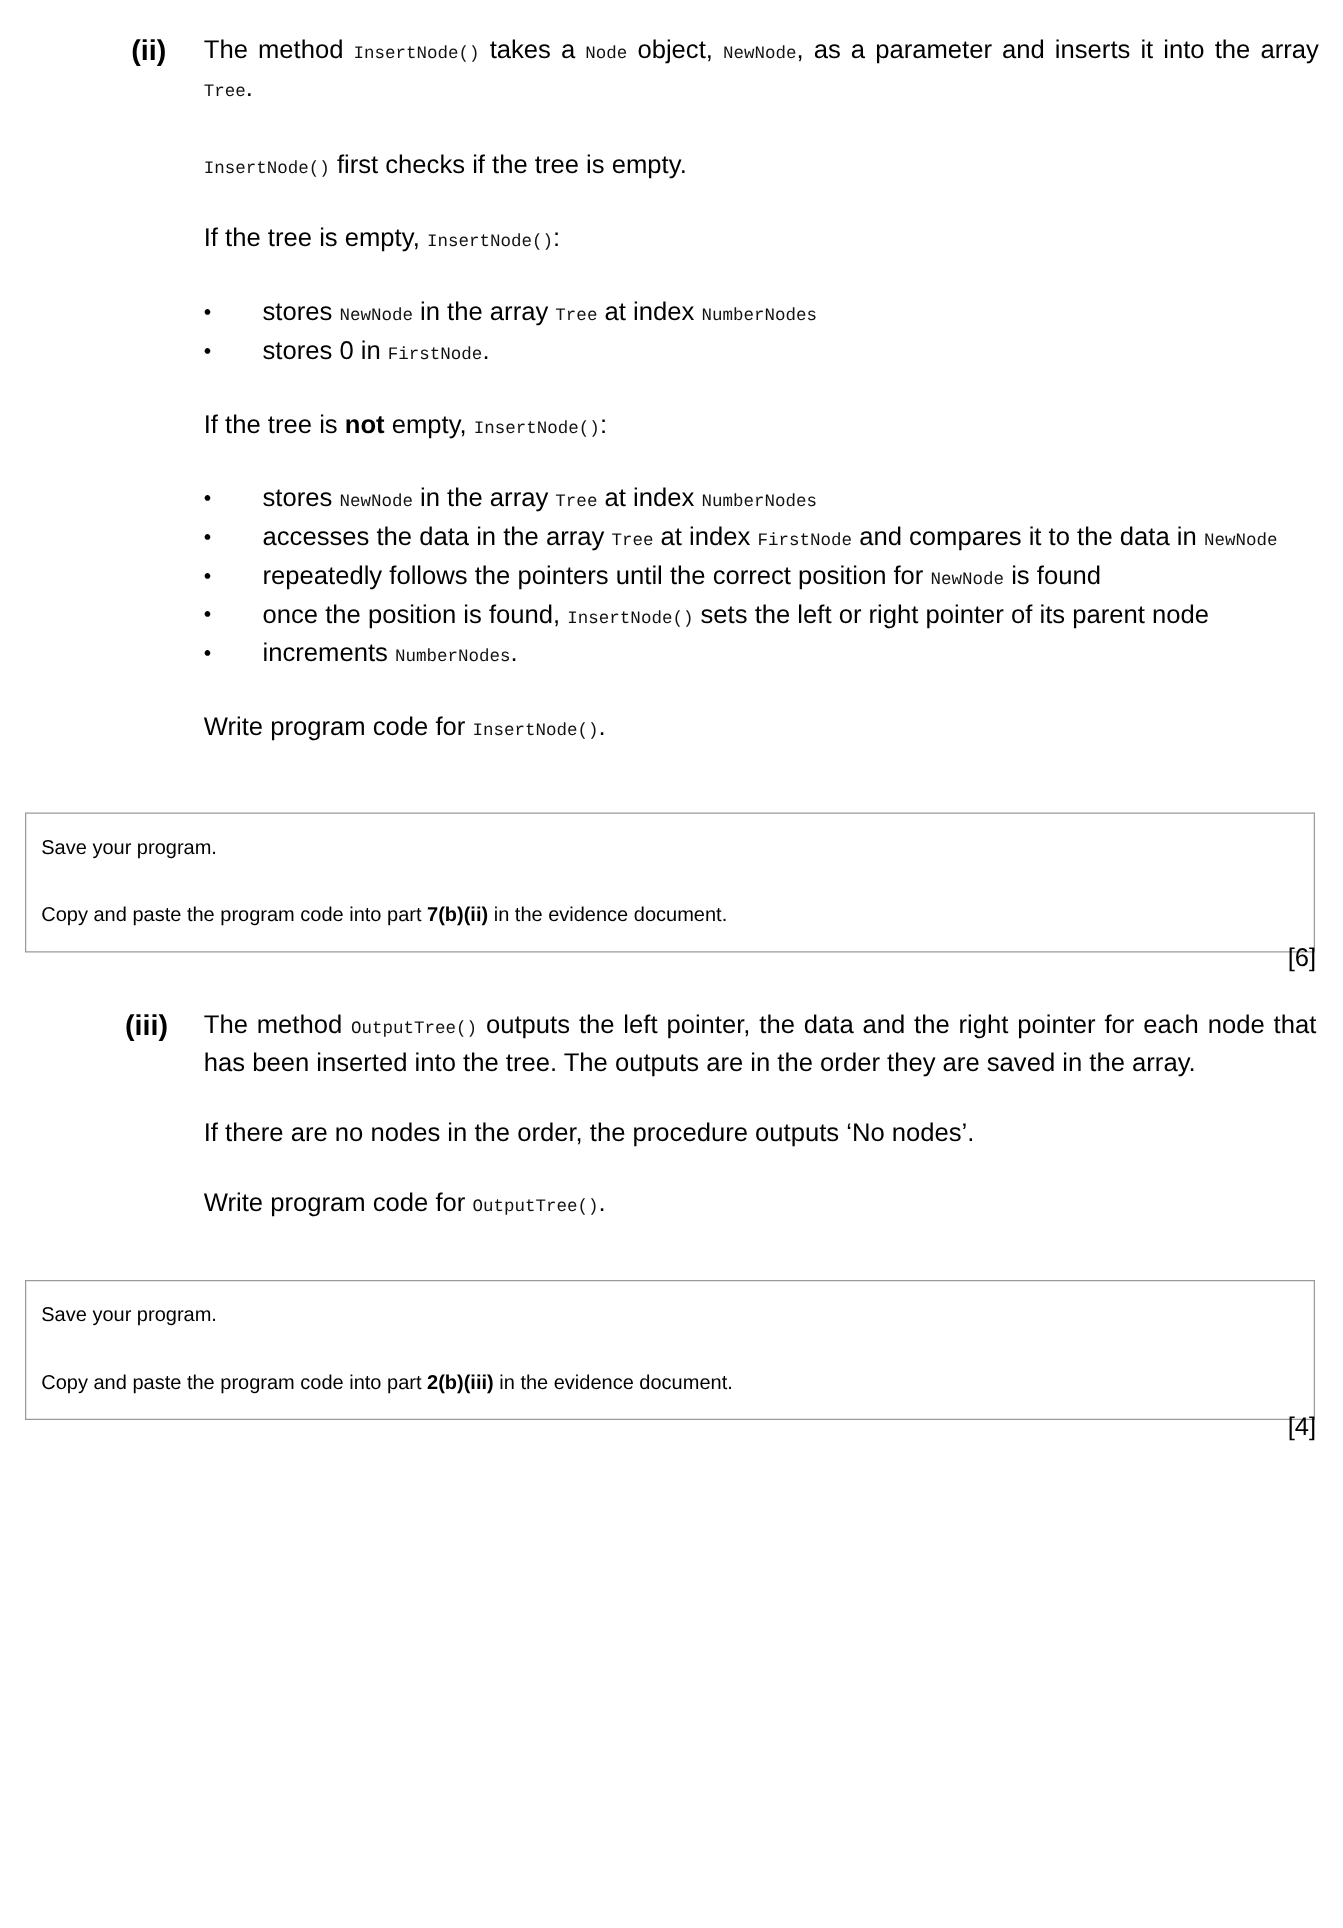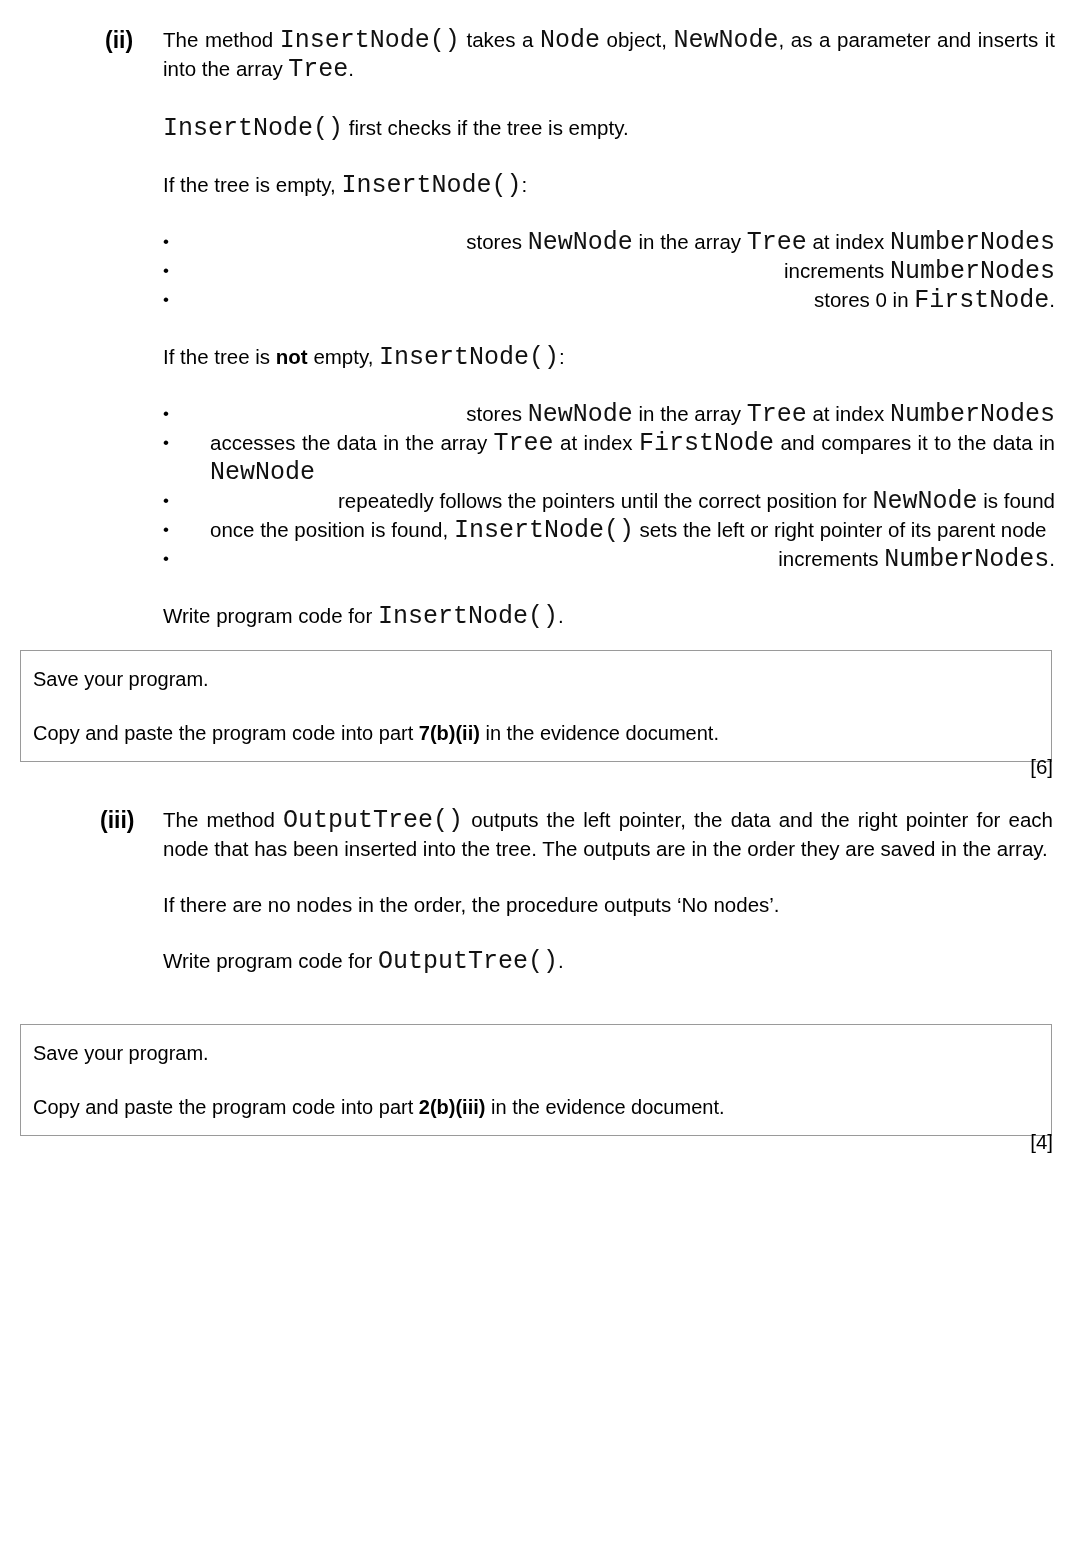--- a/index.html
+++ b/index.html
@@ -24,21 +24,21 @@
 
   
   .body-text {
     font-family: "Liberation Sans", sans-serif;
     font-size: 20.5px;
     line-height: 28px;
     color: #000;
   }
   .mono {
     font-family: "Liberation Mono", "DejaVu Sans Mono", monospace;
-    font-size: 25px;
+    font-size: 14px;
     letter-spacing: 0px;
     color: #111;
   }
   b, .bold { font-weight: bold; }
 
   
   .qblock {
     position: absolute;
     display: block;
   }
@@ -78,34 +78,34 @@
     text-justify: inter-word;
   }
   ul.bullets > li::before {
     content: "\2022";
     position: absolute;
     left: 0;
     top: 0;
     font-size: 17px;
     line-height: 28px;
   }
-  ul.bullets > li.nojust { text-align: right; }
+  ul.bullets > li.nojust { text-align: left; }
 
   
   .savebox {
     position: absolute;
     left: 20px;
     width: 1032px;
     border: 1.5px solid #9a9a9a;
     box-sizing: border-box;
     background: #fff;
     padding: 14px 12px 14px 12px;
   }
   .savebox .line {
-    font-size: 20px;
+    font-size: 16px;
     line-height: 28px;
     font-family: "Liberation Sans", sans-serif;
   }
   .savebox .spacer { height: 26px; }
 
   
   .marks {
     position: absolute;
     right: 21px;
     font-size: 20.5px;
@@ -135,21 +135,20 @@
       <div class="gap-line"></div>
       <div class="gap-line" style="height:0px;"></div>
 
       <p class="para nojust body-text"><span>If the tree is empty, </span><span class="mono">InsertNode()</span><span>:</span></p>
 
       <div class="gap-line"></div>
       <div class="gap-line" style="height:-0px;"></div>
 
       <ul class="bullets body-text">
         <li class="nojust"><span>stores </span><span class="mono">NewNode</span><span> in the array </span><span class="mono">Tree</span><span> at index </span><span class="mono">NumberNodes</span></li>
-        <li class="nojust"><span>increments </span><span class="mono">NumberNodes</span><span></span></li>
         <li class="nojust"><span>stores 0 in </span><span class="mono">FirstNode</span><span>.</span></li>
       </ul>
 
       <div class="gap-line"></div>
       <div class="gap-line" style="height:0px;"></div>
 
       <p class="para nojust body-text"><span>If the tree is </span><b>not</b><span> empty, </span><span class="mono">InsertNode()</span><span>:</span></p>
 
       <div class="gap-line"></div>
       <div class="gap-line" style="height:0px;"></div>

